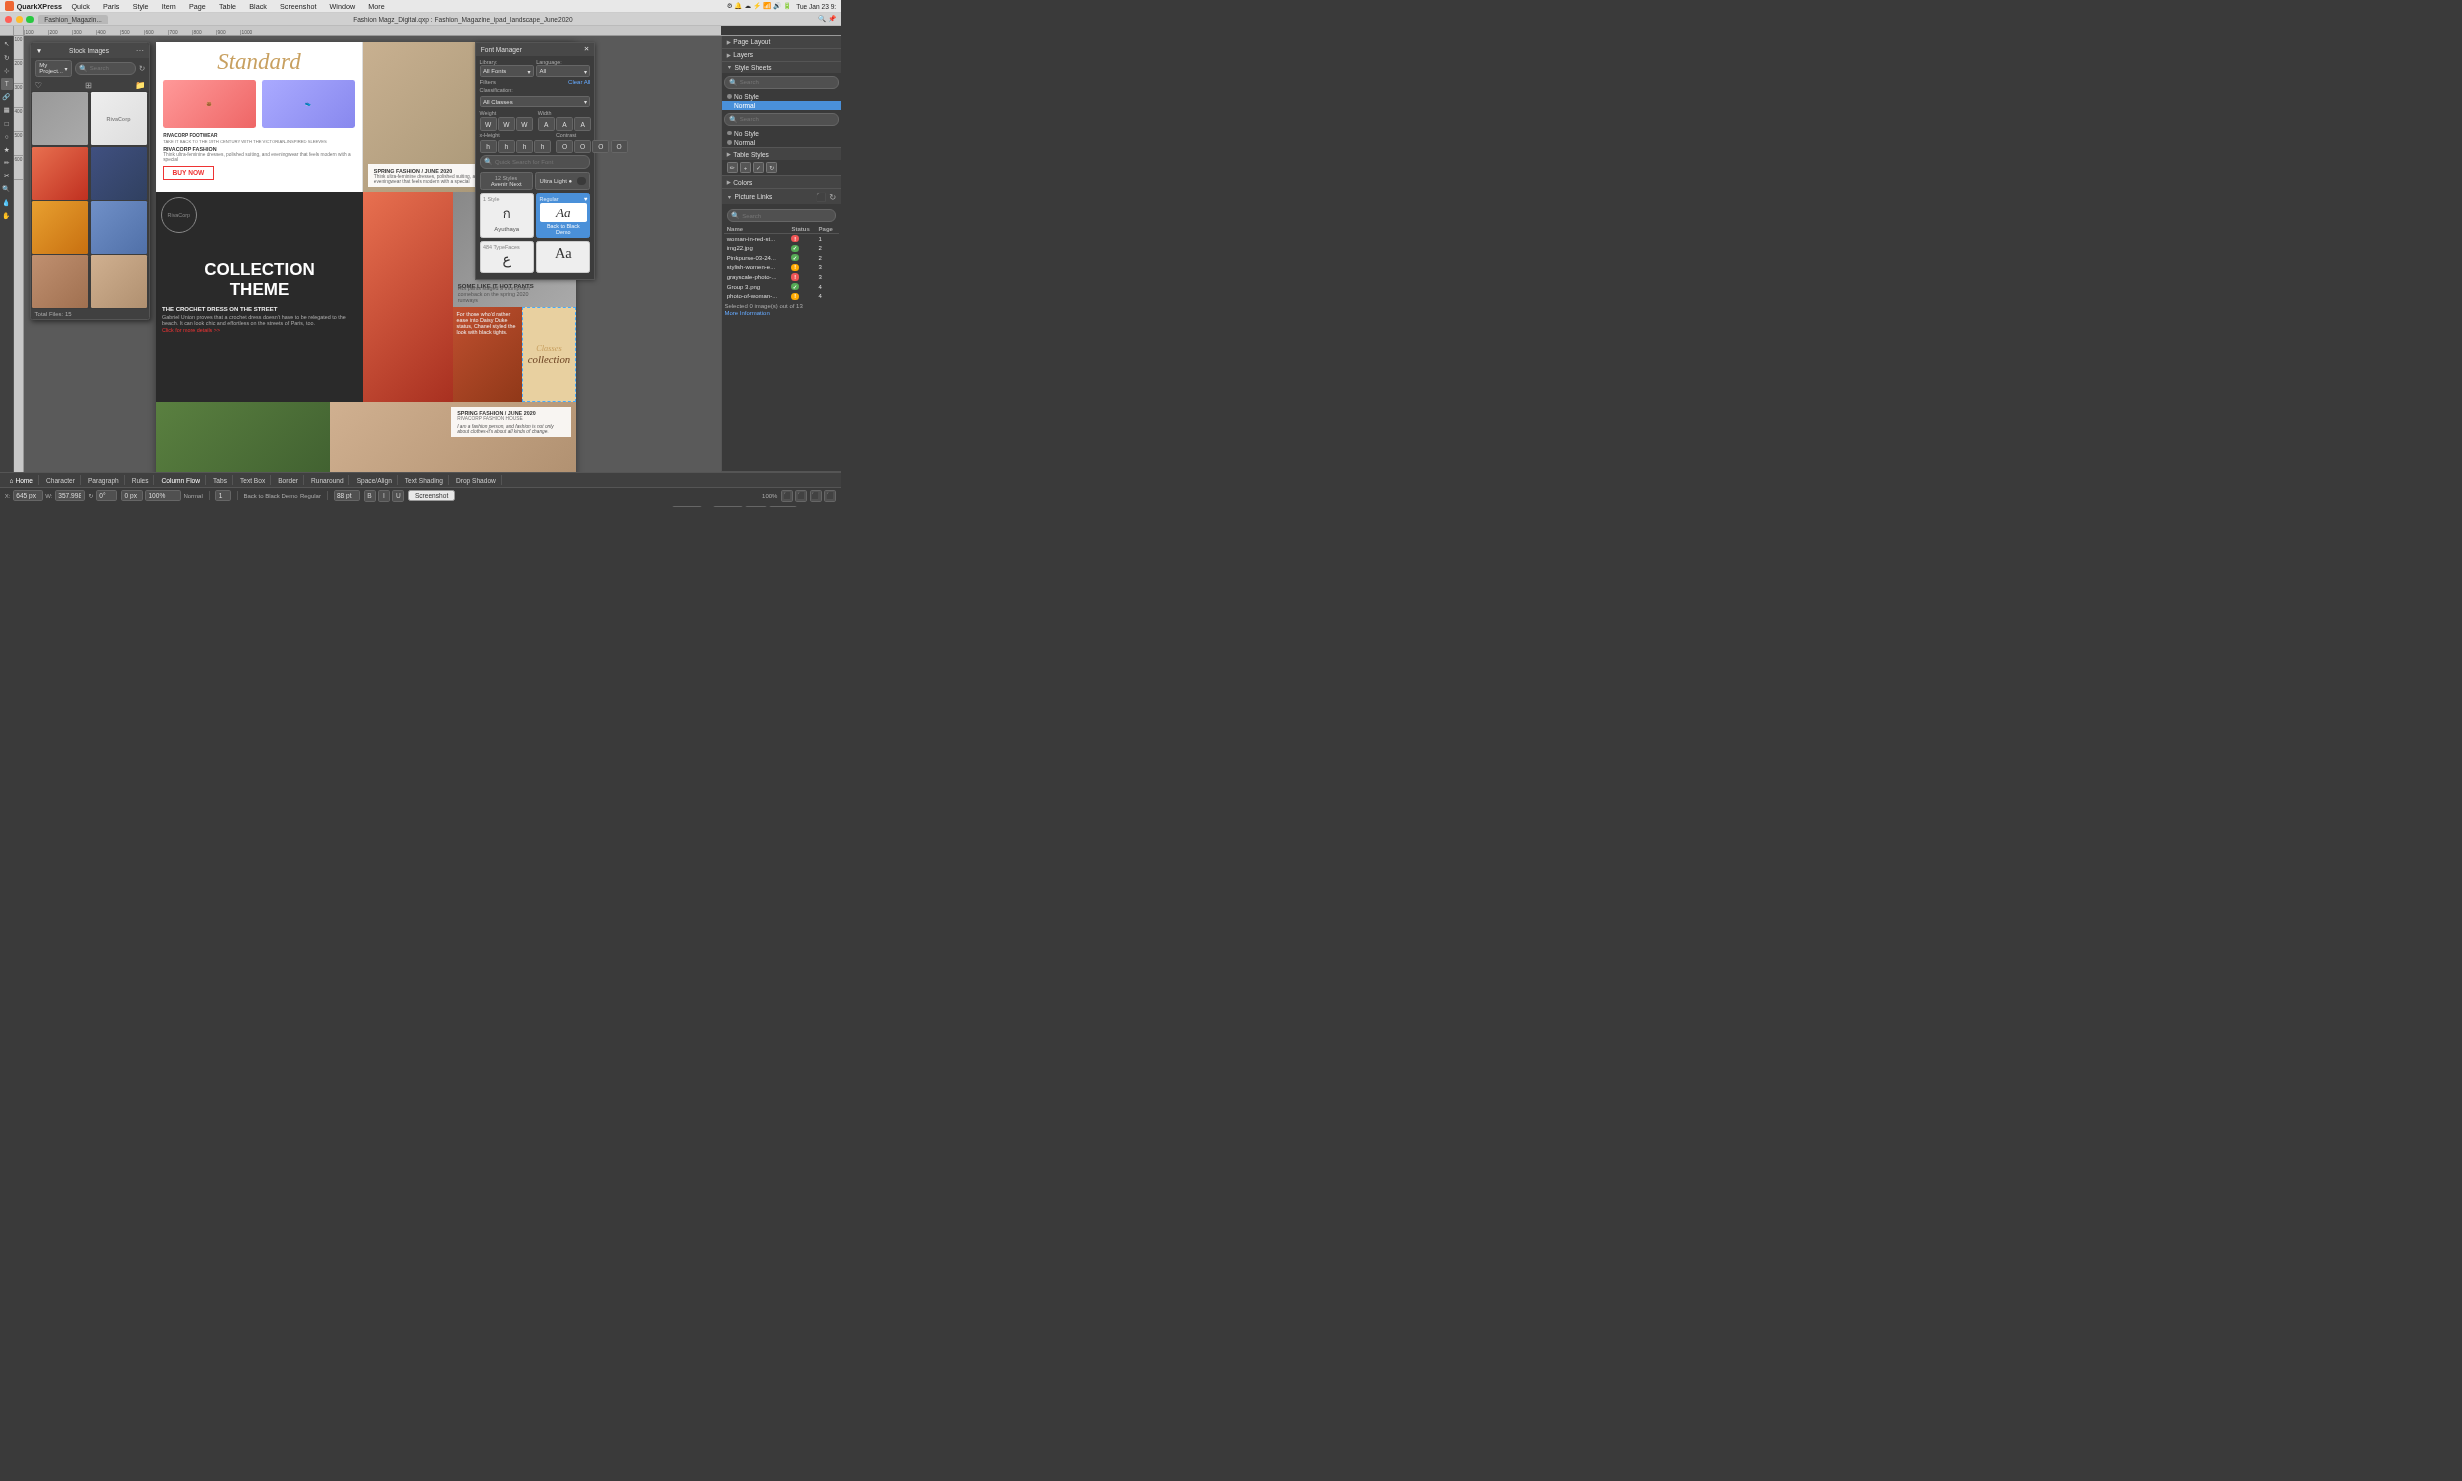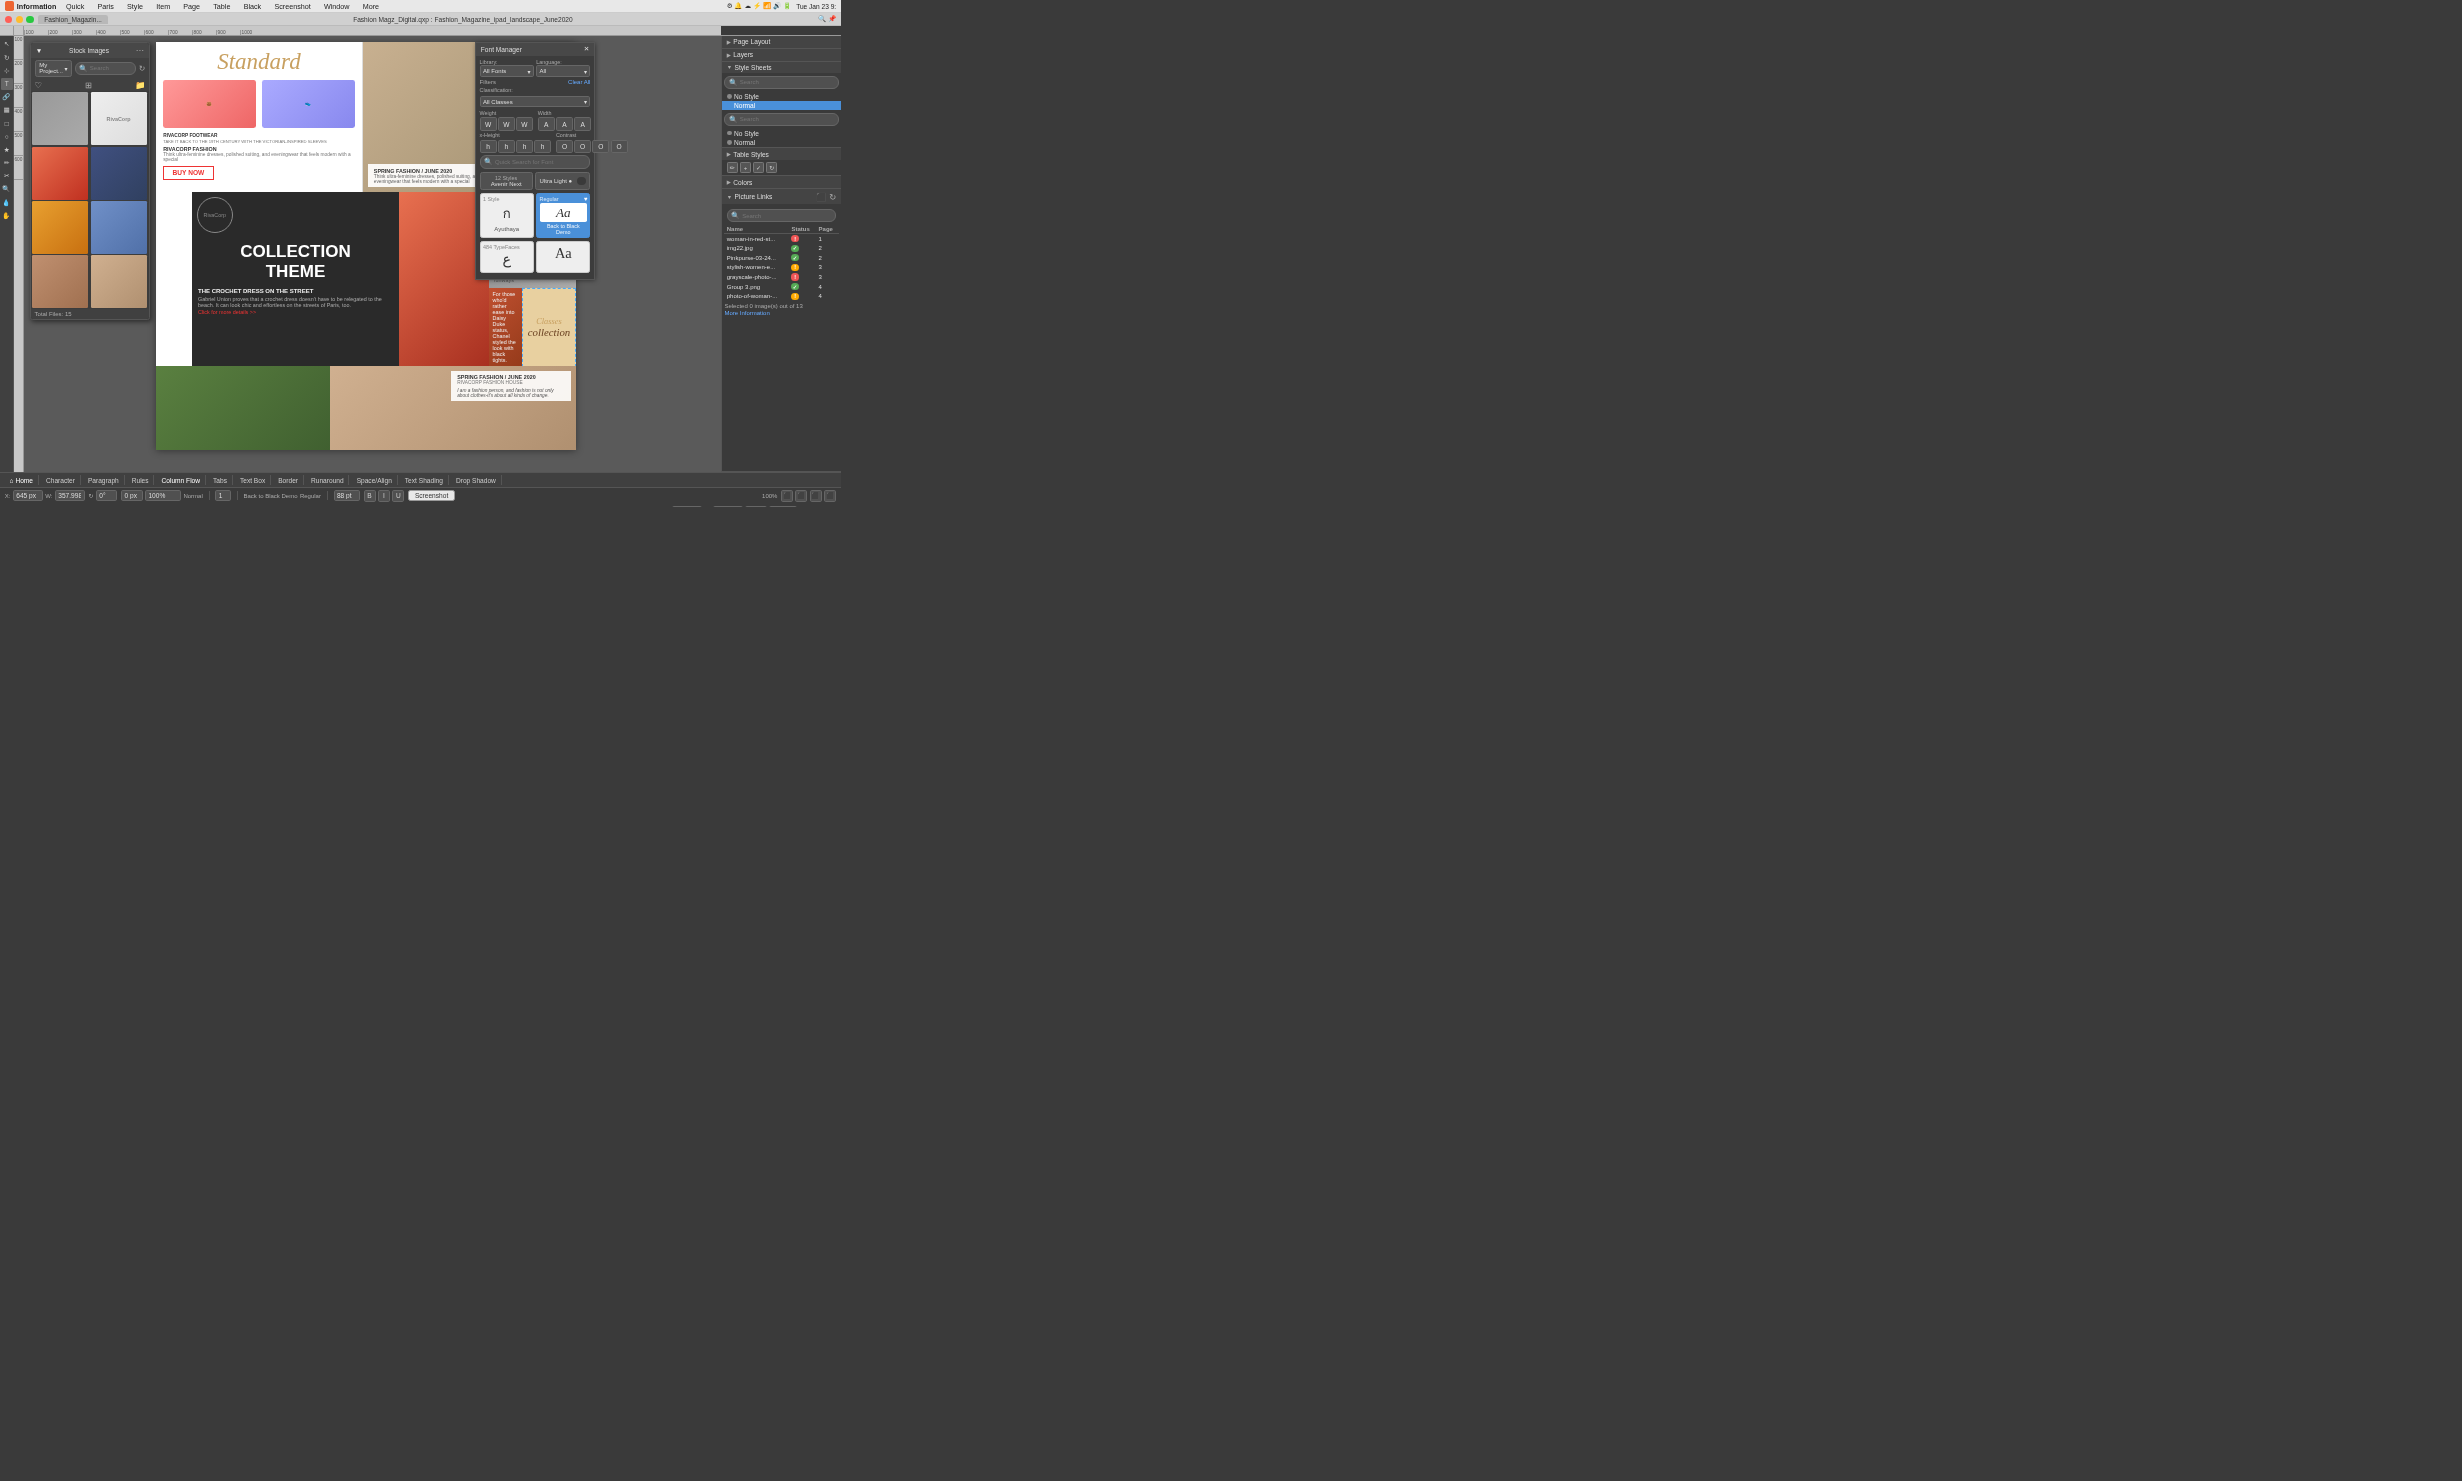--- a/index.html
+++ b/index.html
@@ -454,21 +454,21 @@
       font-size: 6px;
       color: #aaa;
     }
   </style>
 </head>
 <body>
 
 <div class="menubar">
   <div class="menubar-logo">
     <span class="logo-icon"></span>
-    <span class="app-name">Information</span>
+    <span class="app-name">QuarkXPress</span>
   </div>
   <div class="menu-items">
     <span class="menu-item">Quick</span>
     <span class="menu-item">Paris</span>
     <span class="menu-item">Style</span>
     <span class="menu-item">Item</span>
     <span class="menu-item">Page</span>
     <span class="menu-item">Table</span>
     <span class="menu-item">Black</span>
     <span class="menu-item">Screenshot</span>
@@ -610,21 +610,21 @@
           <div style="flex:1; position:relative; overflow:hidden;">
             <div style="width:100%;height:100%;background:linear-gradient(135deg,#c8b090,#a09070);"></div>
             <div style="position:absolute;top:6px;right:0;font-size:42px;font-weight:900;color:rgba(140,80,40,0.5);writing-mode:vertical-rl;text-orientation:mixed;line-height:1;">FASHIO</div>
             <div style="position:absolute;bottom:4.8px;left:4.8px;background:rgba(255,255,255,0.92);padding:3.6px 6px;max-width:132px;">
               <div style="font-size:5.4px;font-weight:bold;color:#333;">SPRING FASHION / JUNE 2020</div>
               <div style="font-size:4.8px;color:#666;">Think ultra-feminine dresses, polished suiting, and eveningwear that feels modern with a special</div>
             </div>
           </div>
         </div>
 
-        <div style="display:flex; height:174px; background:#2a2a2a;margin-left:36px;">
+        <div style="display:flex; height:210px; background:#2a2a2a;">
 
           <div style="width:207px; position:relative; display:flex; flex-direction:column; align-items:center; justify-content:center; padding:6px;">
             <div style="position:absolute;top:4.8px;left:4.8px;width:36px;height:36px;border:1.2px solid #888;border-radius:50%;display:flex;align-items:center;justify-content:center;font-size:5.4px;color:#888;text-align:center;">RivaCorp</div>
             <div style="font-size:17px;font-weight:900;color:white;text-align:center;line-height:1;margin-bottom:2.4px;">COLLECTION</div>
             <div style="font-size:17px;font-weight:900;color:white;text-align:center;">THEME</div>
             <div style="margin-top:6px;">
               <div style="font-size:6px;font-weight:bold;color:#eee;">THE CROCHET DRESS ON THE STREET</div>
               <div style="font-size:5.4px;color:#aaa;margin-top:1.8px;">Gabriel Union proves that a crochet dress doesn't have to be relegated to the beach. It can look chic and effortless on the streets of Paris, too.</div>
               <div style="font-size:5.4px;color:#e33;cursor:pointer;margin-top:1.2px;">Click for more details &gt;&gt;</div>
             </div>

